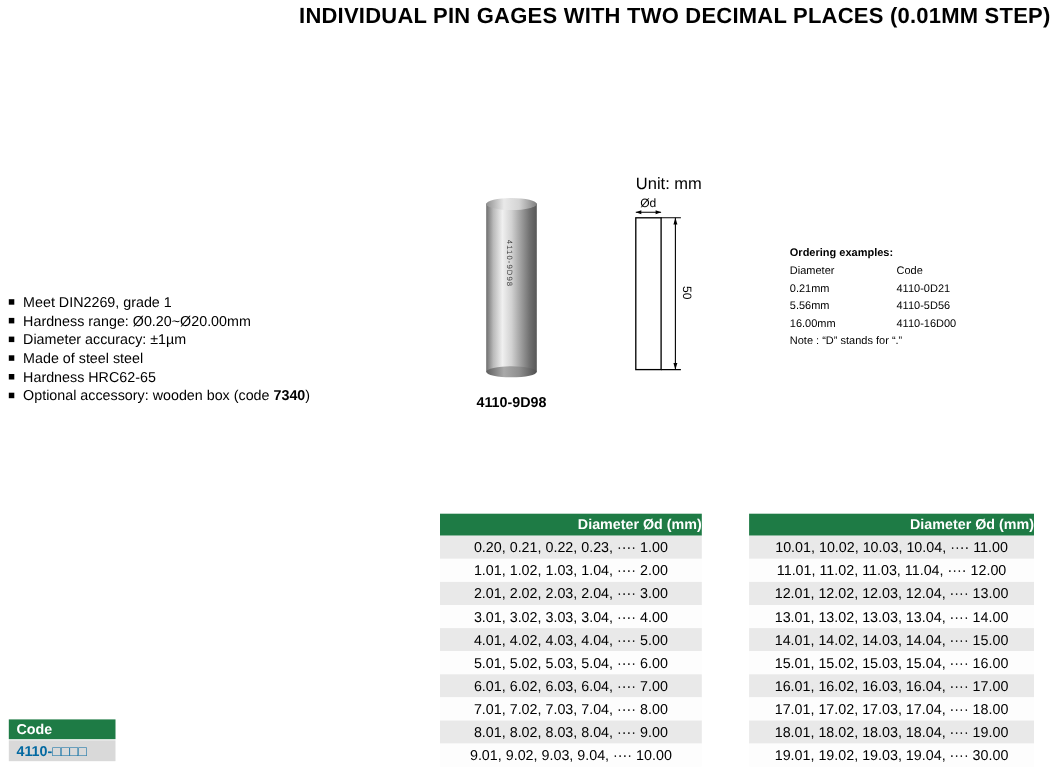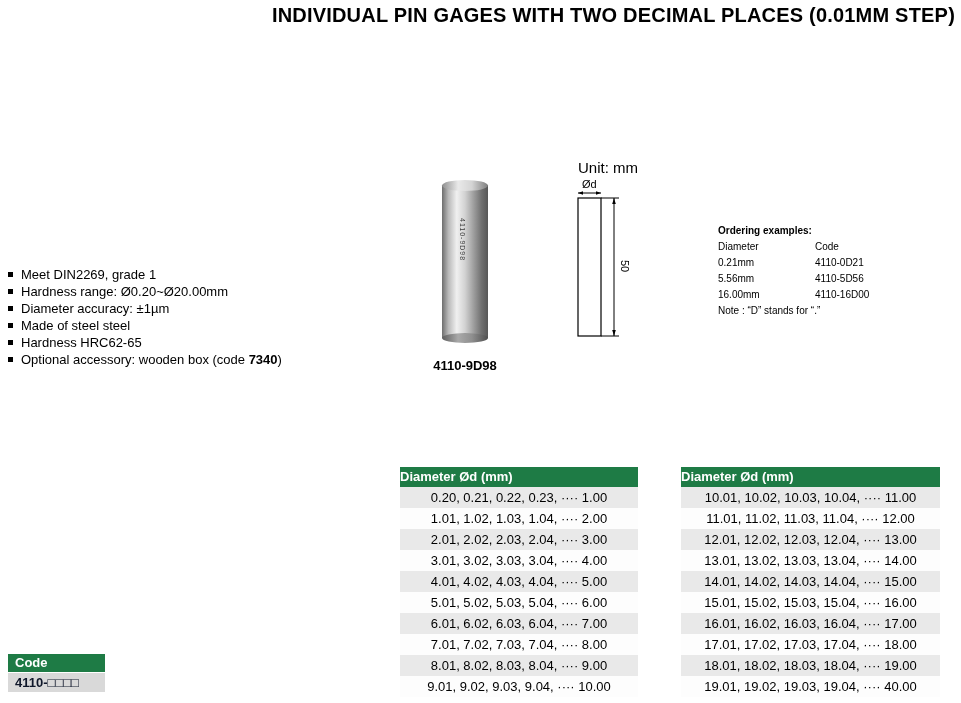--- a/index.html
+++ b/index.html
@@ -39,26 +39,26 @@
   .ordering { position:absolute; left:718px; top:223px; font-size:10px; }
   .ordering > div { height:16px; line-height:16px; white-space:nowrap; }
   .ord-heading { font-weight:bold; }
   .ord-c1 { display:inline-block; width:97px; }
 
   
   .codebox { position:absolute; left:8px; top:654px; width:97px; font-size:13px; }
   .codebox .cth { background:#1e7b45; color:#fff; font-weight:bold; height:18px;
                   line-height:18px; padding-left:7px; }
   .codebox .cval { background:#d9d9d9; height:19px; line-height:19px; padding-left:7px;
-                   font-weight:bold; margin-top:1px; color:#0f172a; }
+                   font-weight:bold; margin-top:1px; color:#0369a1; }
 
   
   .dtable { position:absolute; top:467px; font-size:13px; }
   .dtable .th { background:#1e7b45; color:#fff; font-weight:bold; height:20px;
-                line-height:20px; text-align:left; }
+                line-height:20px; text-align:right; }
   .dtable .rows div { height:21px; line-height:21px; text-align:center; white-space:nowrap; }
   .dtable .rows div:nth-child(odd) { background:#e9e9e9; }
   .dtable .rows div:nth-child(even) { background:#fdfdfd; }
   .t-left  { left:400px; width:238px; }
   .t-right { left:681px; width:259px; }
 
   svg text { font-family:"Liberation Sans", sans-serif; }
 </style>
 </head>
 <body>
@@ -154,17 +154,17 @@
     <div class="rows">
       <div>10.01, 10.02, 10.03, 10.04, ···· 11.00</div>
       <div>11.01, 11.02, 11.03, 11.04, ···· 12.00</div>
       <div>12.01, 12.02, 12.03, 12.04, ···· 13.00</div>
       <div>13.01, 13.02, 13.03, 13.04, ···· 14.00</div>
       <div>14.01, 14.02, 14.03, 14.04, ···· 15.00</div>
       <div>15.01, 15.02, 15.03, 15.04, ···· 16.00</div>
       <div>16.01, 16.02, 16.03, 16.04, ···· 17.00</div>
       <div>17.01, 17.02, 17.03, 17.04, ···· 18.00</div>
       <div>18.01, 18.02, 18.03, 18.04, ···· 19.00</div>
-      <div>19.01, 19.02, 19.03, 19.04, ···· 40.00</div>
+      <div>19.01, 19.02, 19.03, 19.04, ···· 30.00</div>
     </div>
   </div>
 
 </div>
 
 </body></html>

